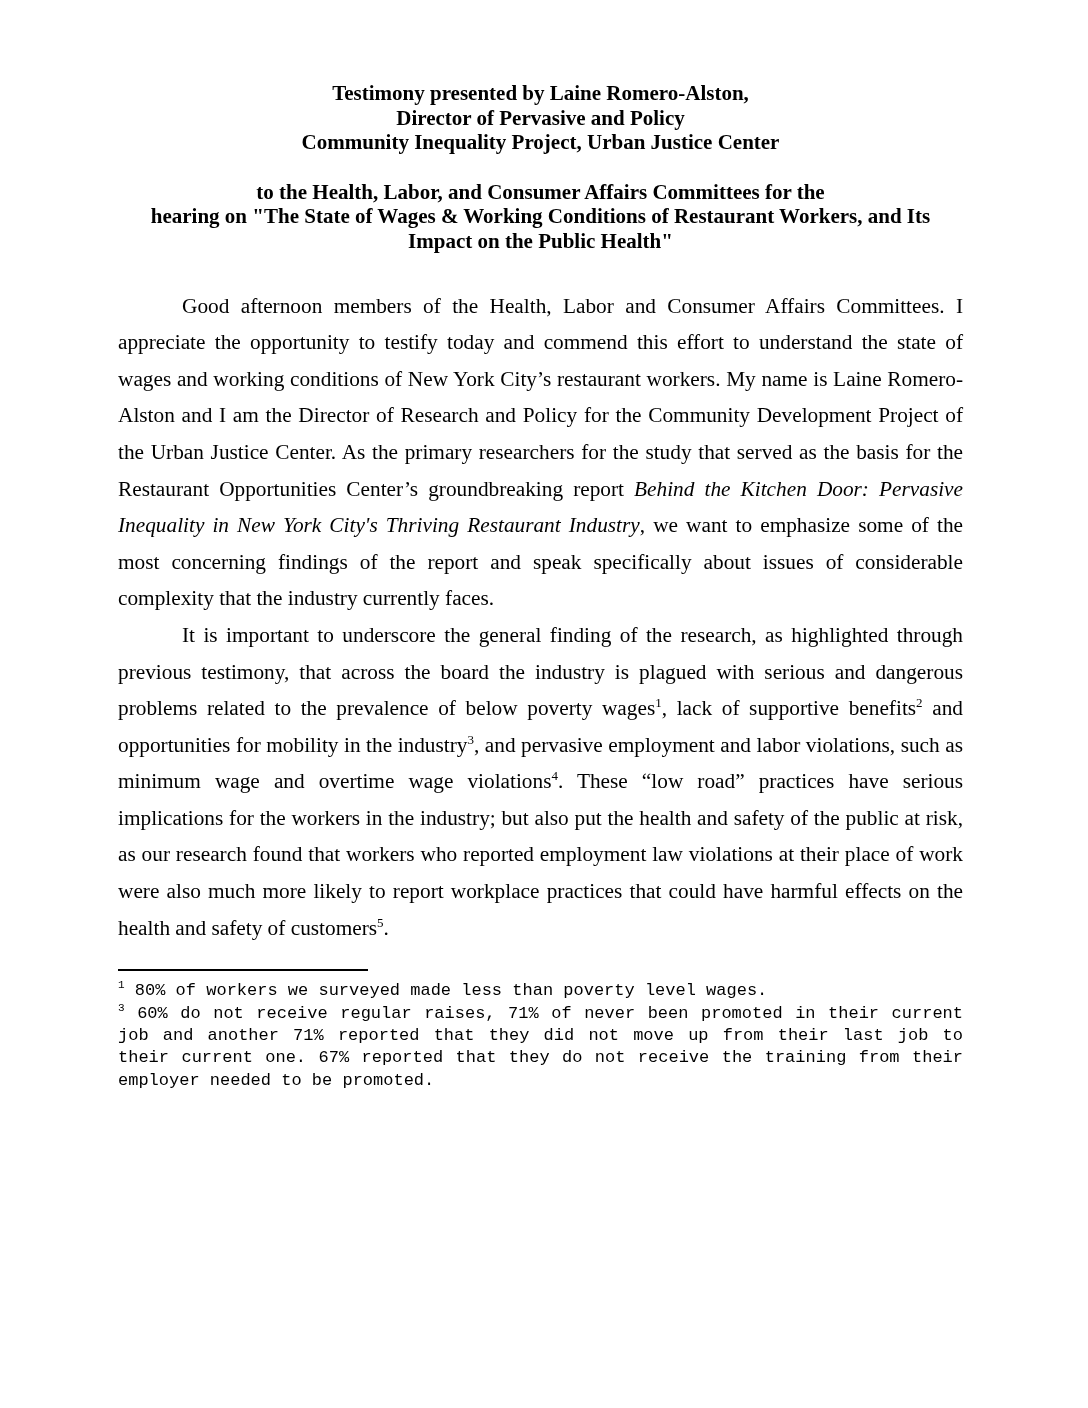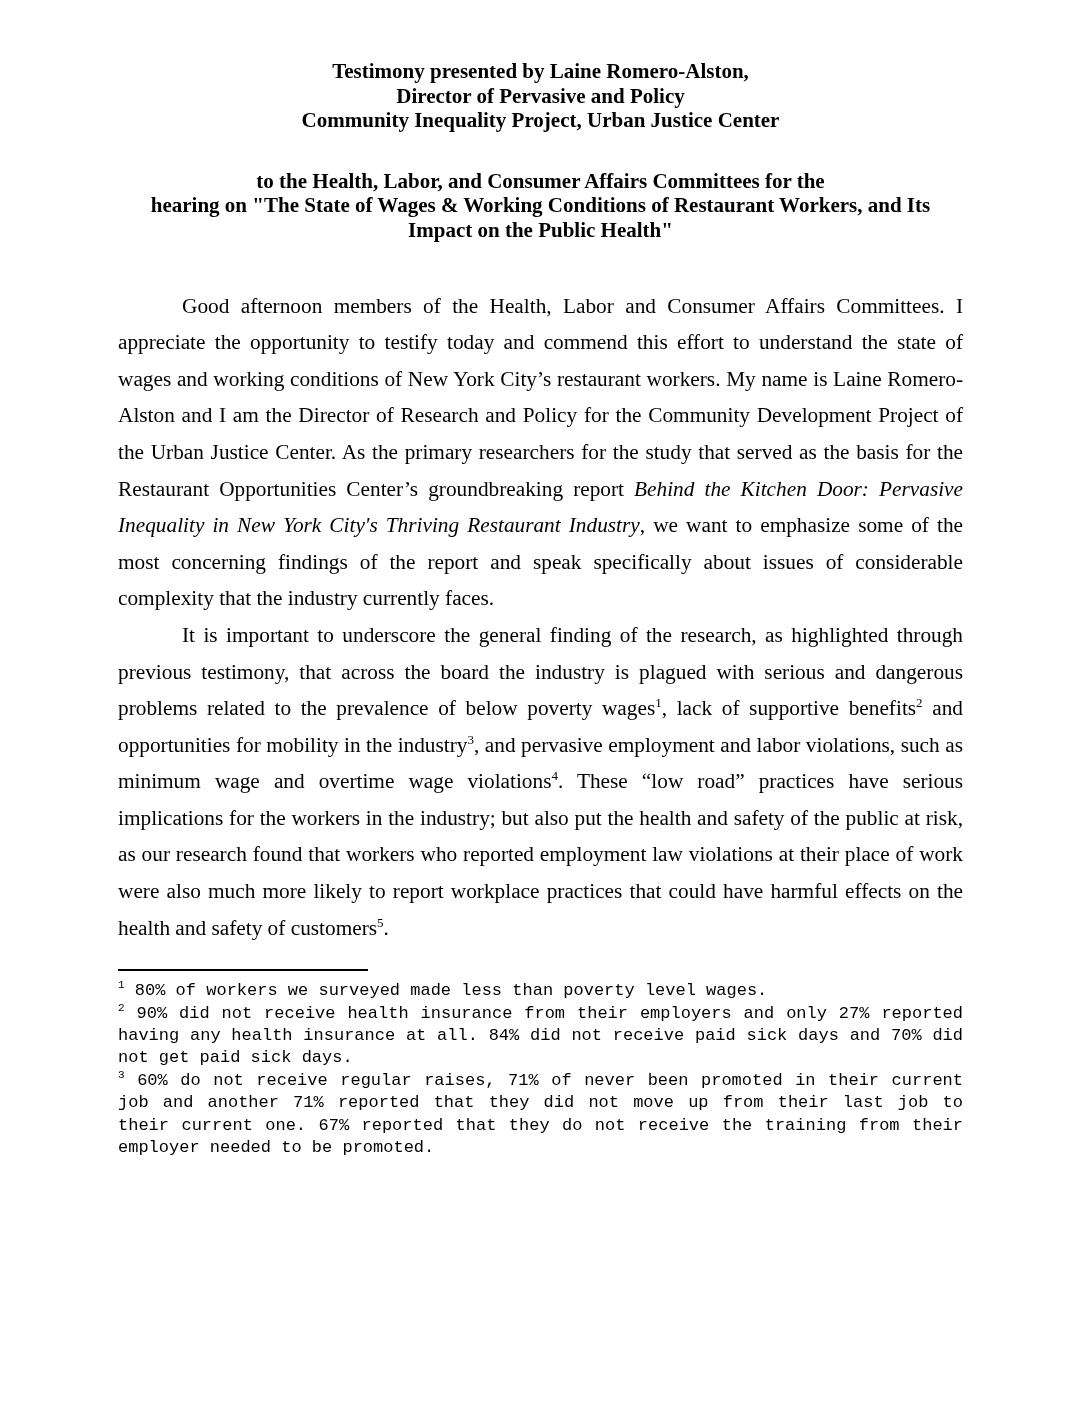--- a/index.html
+++ b/index.html
@@ -15,33 +15,33 @@
     background: #ffffff;
     color: #000000;
     font-family: "Liberation Serif", "DejaVu Serif", serif;
     overflow: hidden;
   }
   .content {
     position: absolute;
     left: 118px;
     top: 0;
     width: 845px;
-    padding-top: 59px;
+    padding-top: 81px;
   }
   .doc-header {
     text-align: center;
     font-weight: bold;
     font-size: 21px;
     line-height: 24.6px;
   }
   .header-block + .header-block {
-    margin-top: 36px;
+    margin-top: 25px;
   }
   .doc-body {
-    margin-top: 45px;
+    margin-top: 34px;
     font-size: 21.3px;
     line-height: 36.6px;
     text-align: justify;
   }
   .doc-body p {
     margin: 0;
     text-indent: 64px;
   }
   .doc-body sup {
     font-size: 13px;
@@ -92,19 +92,18 @@
 
     <div class="doc-body">
         <p><span>Good afternoon members of the Health, Labor and Consumer Affairs Committees.  I appreciate the opportunity to testify today and commend this effort to understand the state of wages and working conditions of New York City’s restaurant workers.   My name is Laine Romero-Alston and I am the Director of Research and Policy for the Community Development Project of the Urban Justice Center.  As the primary researchers for the study that served as the basis for the Restaurant Opportunities Center’s groundbreaking report </span><i>Behind the Kitchen Door: Pervasive Inequality in New York City's Thriving Restaurant Industry</i><span>, we want to emphasize some of the most concerning findings of the report and speak specifically about issues of considerable complexity that the industry currently faces.</span></p>
         <p><span>It is important to underscore the general finding of the research, as highlighted through previous testimony, that across the board the industry is plagued with serious and dangerous problems related to the prevalence of below poverty wages</span><sup>1</sup><span>, lack of supportive benefits</span><sup>2</sup><span> and opportunities for mobility in the industry</span><sup>3</sup><span>, and pervasive employment and labor violations, such as minimum wage and overtime wage violations</span><sup>4</sup><span>. These “low road” practices have serious implications for the workers in the industry; but also put the health and safety of the public at risk, as our research found that workers who reported employment law violations at their place of work were also much more likely to report workplace practices that could have harmful effects on the health and safety of customers</span><sup>5</sup><span>.</span></p>
       </div>
 
     <div class="doc-footnotes">
       <div class="footnote-rule"></div>
       <div class="footnote-list">
           <div class="footnote"><sup>1</sup> 80% of workers we surveyed made less than poverty level wages.</div>
-          <div class="footnote"><sup>2</sup> 90% did not receive health insurance from their employers and only 27% reported having any health insurance at all.  84% did not receive paid sick days and 70% did not get paid sick days.</div>
           <div class="footnote"><sup>3</sup> 60% do not receive regular raises, 71% of never been promoted in their current job and another 71% reported that they did not move up from their last job to their current one.  67% reported that they do not receive the training from their employer needed to be promoted.</div>
         </div>
     </div>
 
   </div>
 </div>
 
 </body></html>

